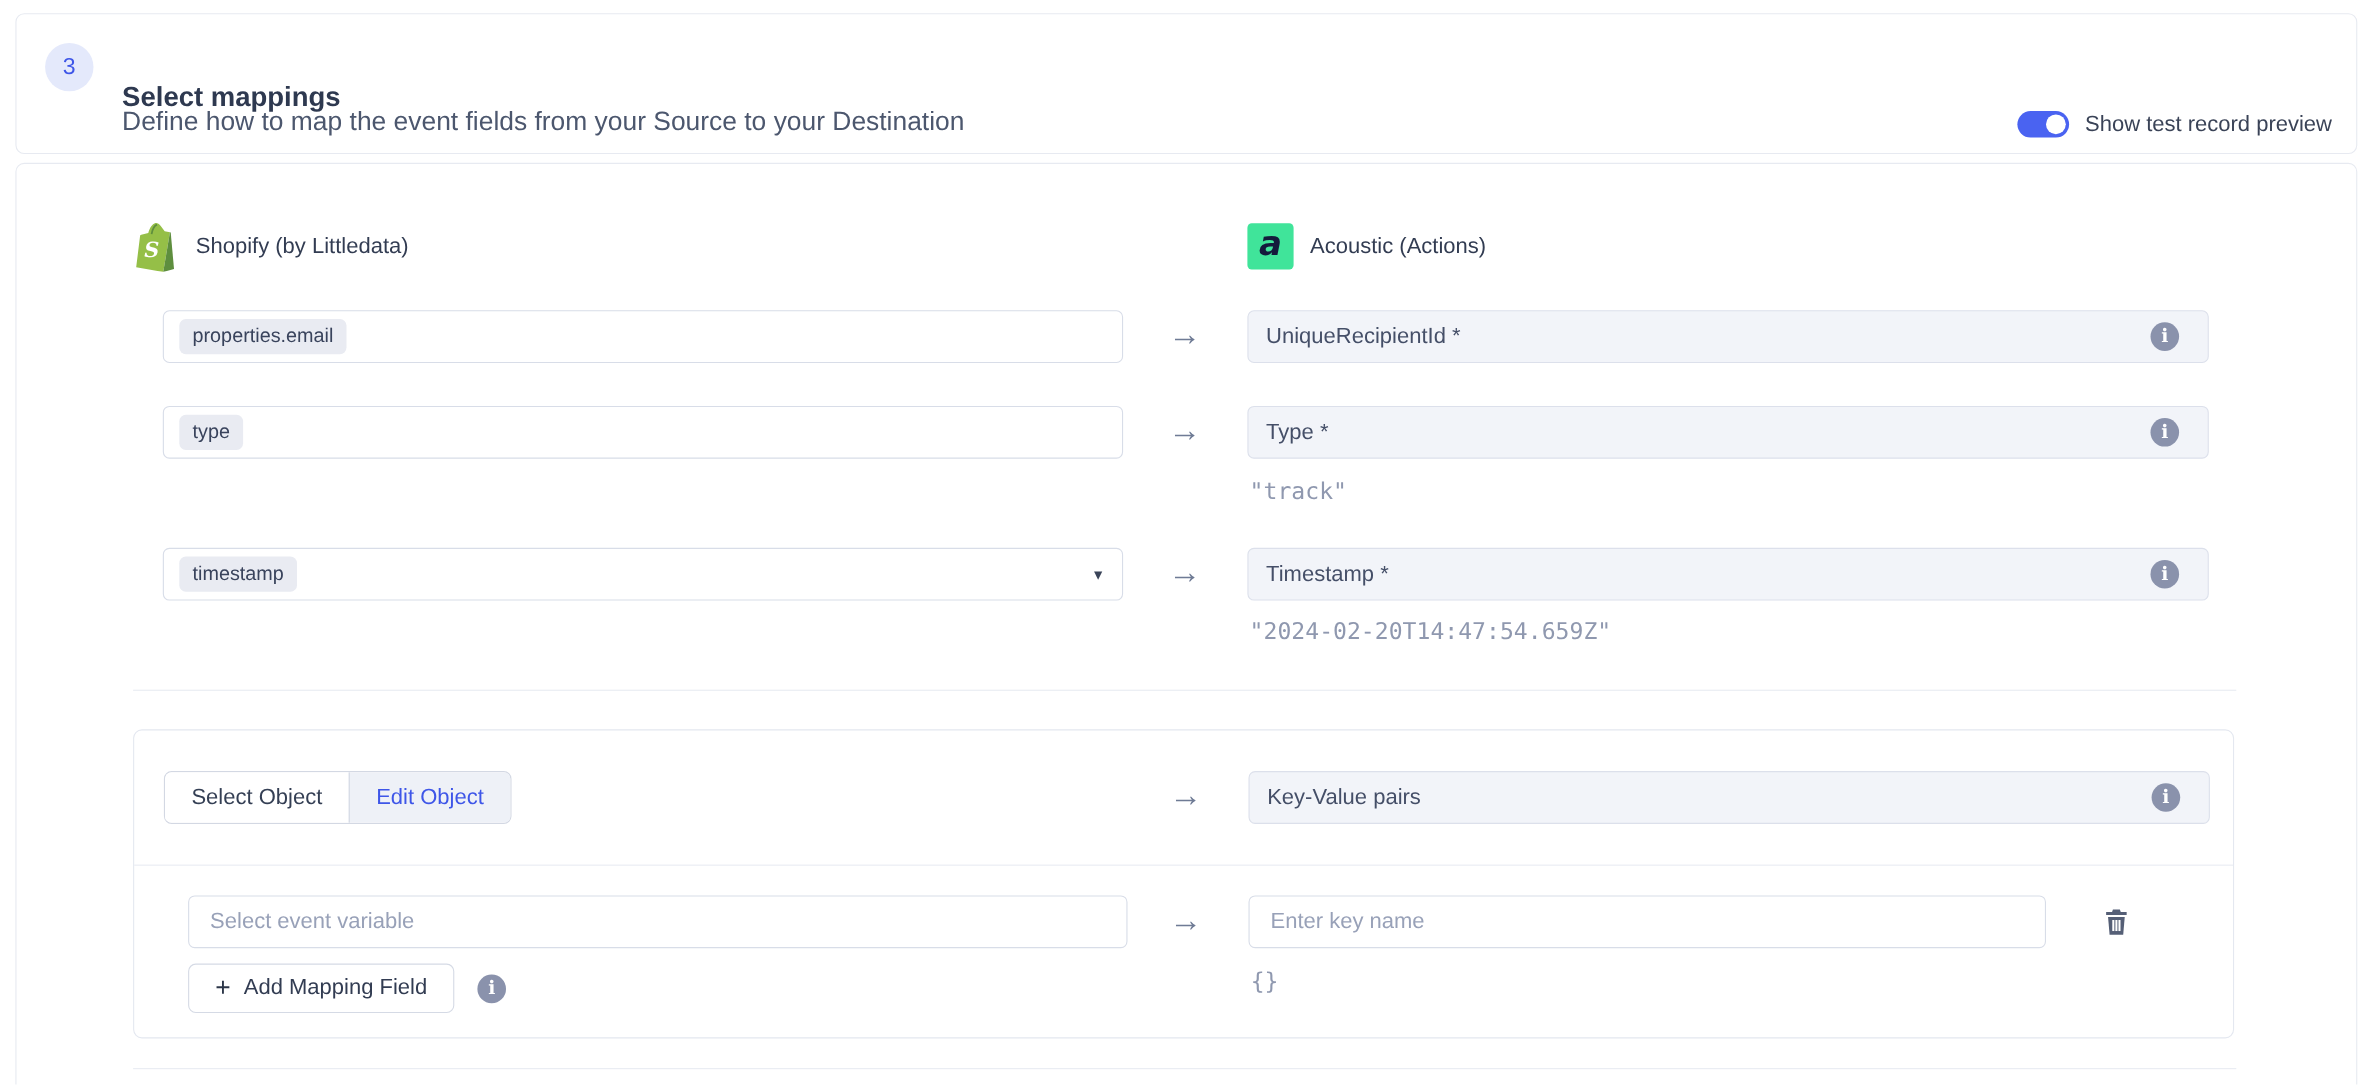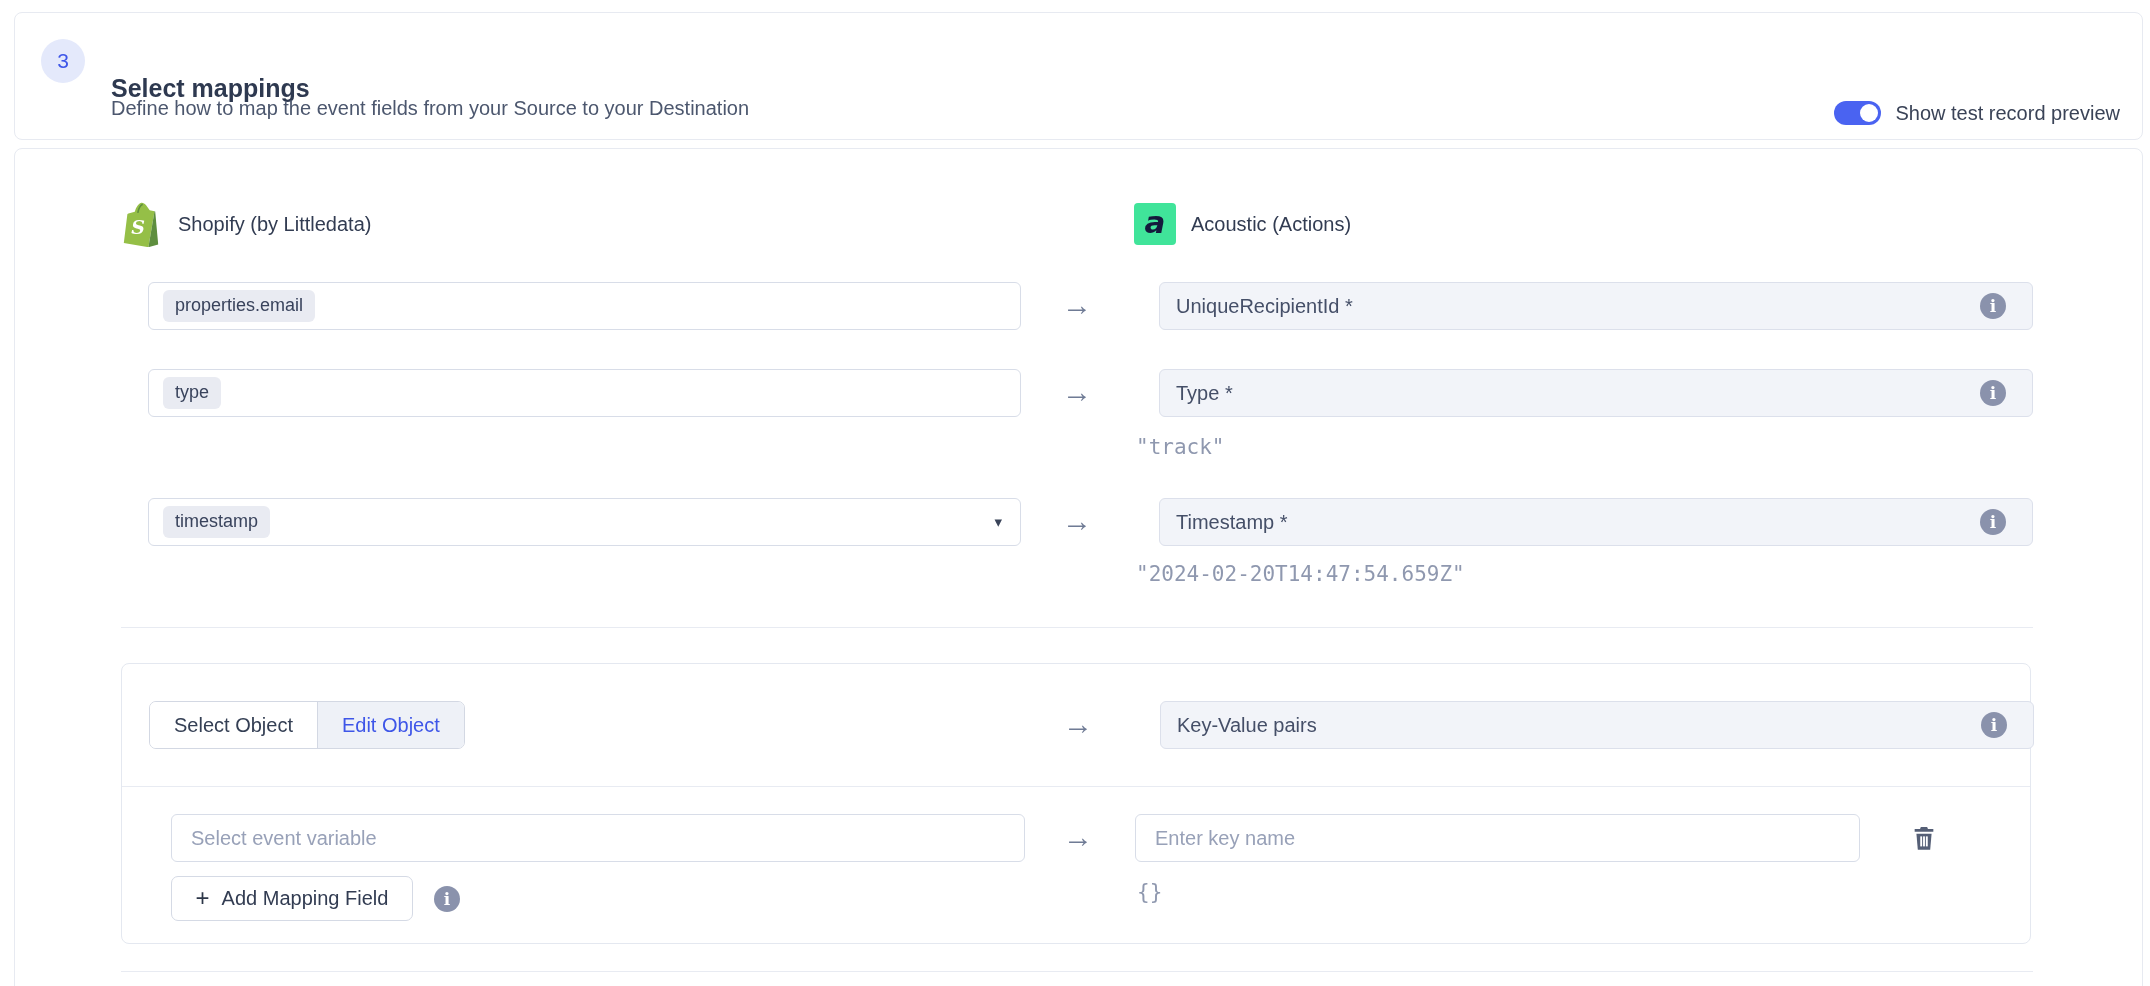--- a/index.html
+++ b/index.html
@@ -9,21 +9,21 @@
   .card { position: absolute; background: #fff; border: 1px solid #e7eaf1; border-radius: 8px; }
 
   
   #header-card { left: 14px; top: 12px; width: 2129px; height: 128px; }
   .step-circle {
     position: absolute; left: 26px; top: 26px; width: 44px; height: 44px;
     border-radius: 50%; background: #e4e9fb; color: #3e56e8;
     font-size: 21px; font-weight: 500; display: flex; align-items: center; justify-content: center;
   }
   .page-title { position: absolute; left: 96px; top: 28px; font-size: 25px; font-weight: 700; color: #2e3950; margin-top: 33px; }
-  .page-subtitle { position: absolute; left: 96px; top: 84px; font-size: 20px; font-weight: 400; color: #4c576e; }
+  .page-subtitle { position: absolute; left: 96px; top: 84px; font-size: 24px; font-weight: 400; color: #4c576e; }
   .toggle-wrap { position: absolute; right: 22px; top: 88px; display: flex; align-items: center; gap: 14px; }
   .toggle {
     width: 47px; height: 24px; border-radius: 13px; background: #4a63f1; position: relative; cursor: pointer;
   }
   .toggle .knob {
     position: absolute; right: 3px; top: 3px; width: 18px; height: 18px; border-radius: 50%; background: #fff;
   }
   .toggle-label { font-size: 20px; color: #3a4357; }
 
   
@@ -51,21 +51,21 @@
   }
   .caret { position: absolute; right: 18px; font-size: 15px; color: #3a4459; }
   .arrow {
     position: absolute; left: 1037px; width: 50px; height: 48px;
     text-align: center; line-height: 46px; font-size: 30px; color: #6f7b95;
   }
   .dest-field {
     position: absolute; left: 1119px; width: 874px; height: 48px;
     background: #f2f4f9; border: 1px solid #dce0eb; border-radius: 6px;
     display: flex; align-items: center; padding: 0 16px;
-    font-size: 20px; color: #454f68; margin-left: 25px;
+    font-size: 20px; color: #454f68;
   }
   .info {
     position: absolute; right: 26px; top: 50%; transform: translateY(-50%);
     width: 26px; height: 26px; border-radius: 50%; background: #8a92ac;
     display: flex; align-items: center; justify-content: center; cursor: pointer;
   }
   .info i {
     font-family: "DejaVu Serif", serif; font-style: normal; font-weight: 700;
     color: #fff; font-size: 17px; line-height: 1;
   }

